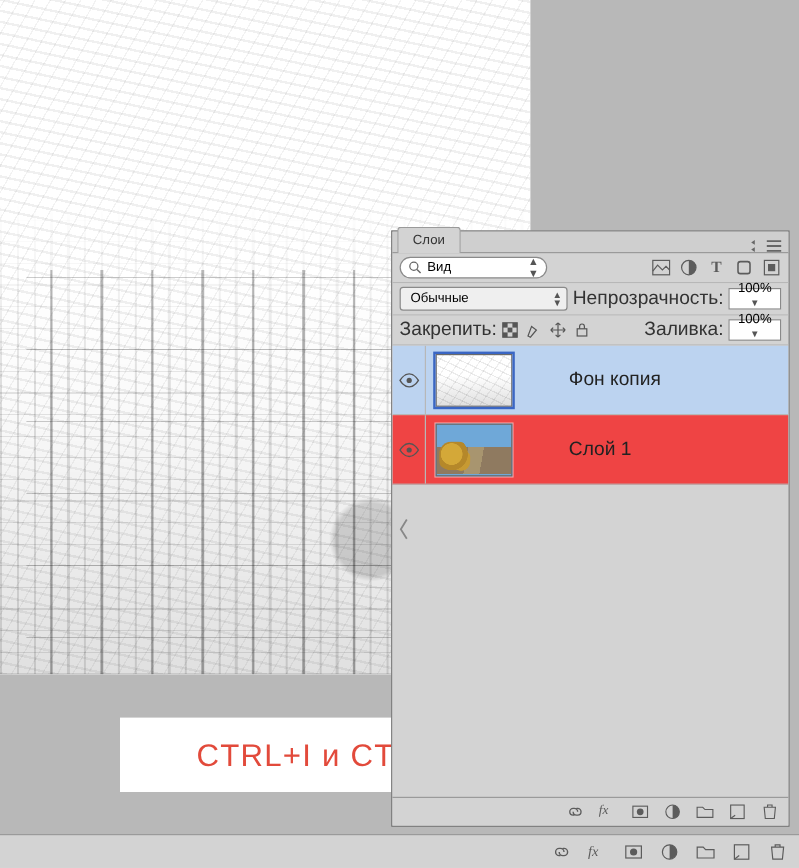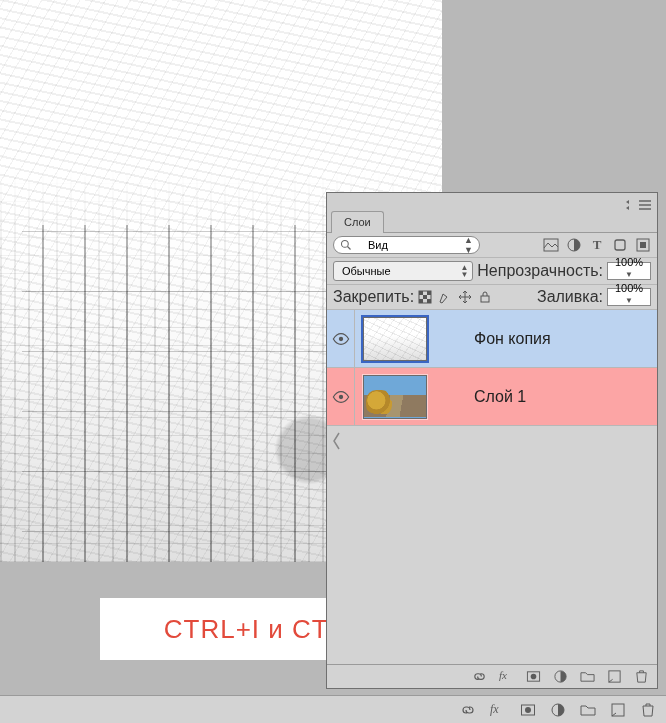--- a/index.html
+++ b/index.html
@@ -41,21 +41,21 @@
     font-size:26px; color:#e24a3b; font-family: Arial, sans-serif; letter-spacing:1px;
   }
 
   
   .panel {
     position:absolute; left:326px; top:192px; width:332px; height:497px;
     background:#d3d3d3; border:1px solid #6f6f6f; box-shadow: -1px 0 0 #e8e8e8 inset;
     display:flex; flex-direction:column;
   }
   .panel-tabs {
-    height:40px; background:#cfcfcf; border-bottom:1px solid #9a9a9a;
+    height:18px; background:#cfcfcf; border-bottom:1px solid #9a9a9a;
     display:flex; align-items:flex-end; padding-left:4px; position:relative;
   }
   .tab {
     background:#d3d3d3; border:1px solid #9a9a9a; border-bottom:none;
     border-radius:3px 3px 0 0; padding:4px 12px 5px; font-size:11px; color:#333;
     margin-bottom:-1px;
   }
   .tab.active { background:#d3d3d3; }
   .panel-menu { position:absolute; right:4px; top:4px; display:flex; gap:4px; }
   .icon-btn {
@@ -63,21 +63,21 @@
     color:#666; cursor:pointer;
   }
   .icon-btn svg { width:100%; height:100%; }
 
   .row {
     display:flex; align-items:center; gap:4px; padding:3px 6px;
     border-bottom:1px solid #b7b7b7; background:#d3d3d3;
   }
 
   .search-field {
-    flex:0 0 120px; display:flex; align-items:center; gap:16px;
+    flex:0 0 120px; display:flex; align-items:center; gap:4px;
     background:#fff; border:1px solid #8a8a8a; border-radius:9px; height:18px; padding:0 6px;
   }
   .search-field input { border:none; outline:none; width:80px; font-size:11px; background:transparent; }
   .mag { width:12px;height:12px; }
 
   .filter-icons { margin-left:auto; display:flex; gap:7px; align-items:center; }
   .filter-icons .ico { width:16px; height:16px; color:#5c5c5c; display:flex; align-items:center; justify-content:center; }
   .tiny { font-size:13px; font-weight:bold; color:#5c5c5c; font-family: "Times New Roman", serif;}
 
   .select {
@@ -103,21 +103,21 @@
   }
   .pct-box span { font-size:11px; }
   .pct-box .drop { font-size:8px; color:#555; }
 
   .lock-icons { display:flex; gap:6px; align-items:center; }
   .lock-icons .ico { width:14px; height:14px; color:#555; }
 
   .layers-list { flex:1; background:#d3d3d3; overflow:auto; }
   .layer {
     display:flex; align-items:center; height:58px; border-bottom:1px solid #b7b7b7;
-    background:#fca5a5;
+    background:#ef4444;
   }
   .layer.selected { background:#bcd3f0; }
   .vis-col {
     width:28px; height:100%; display:flex; align-items:center; justify-content:center;
     border-right:1px solid #b7b7b7;
   }
   .eye { width:18px; height:14px; }
   .thumb {
     width:64px; height:44px; margin:0 8px; border:1px solid #6a6a6a; background:#fff;
     position:relative; overflow:hidden; box-shadow: 0 0 0 1px rgba(255,255,255,0.5);

